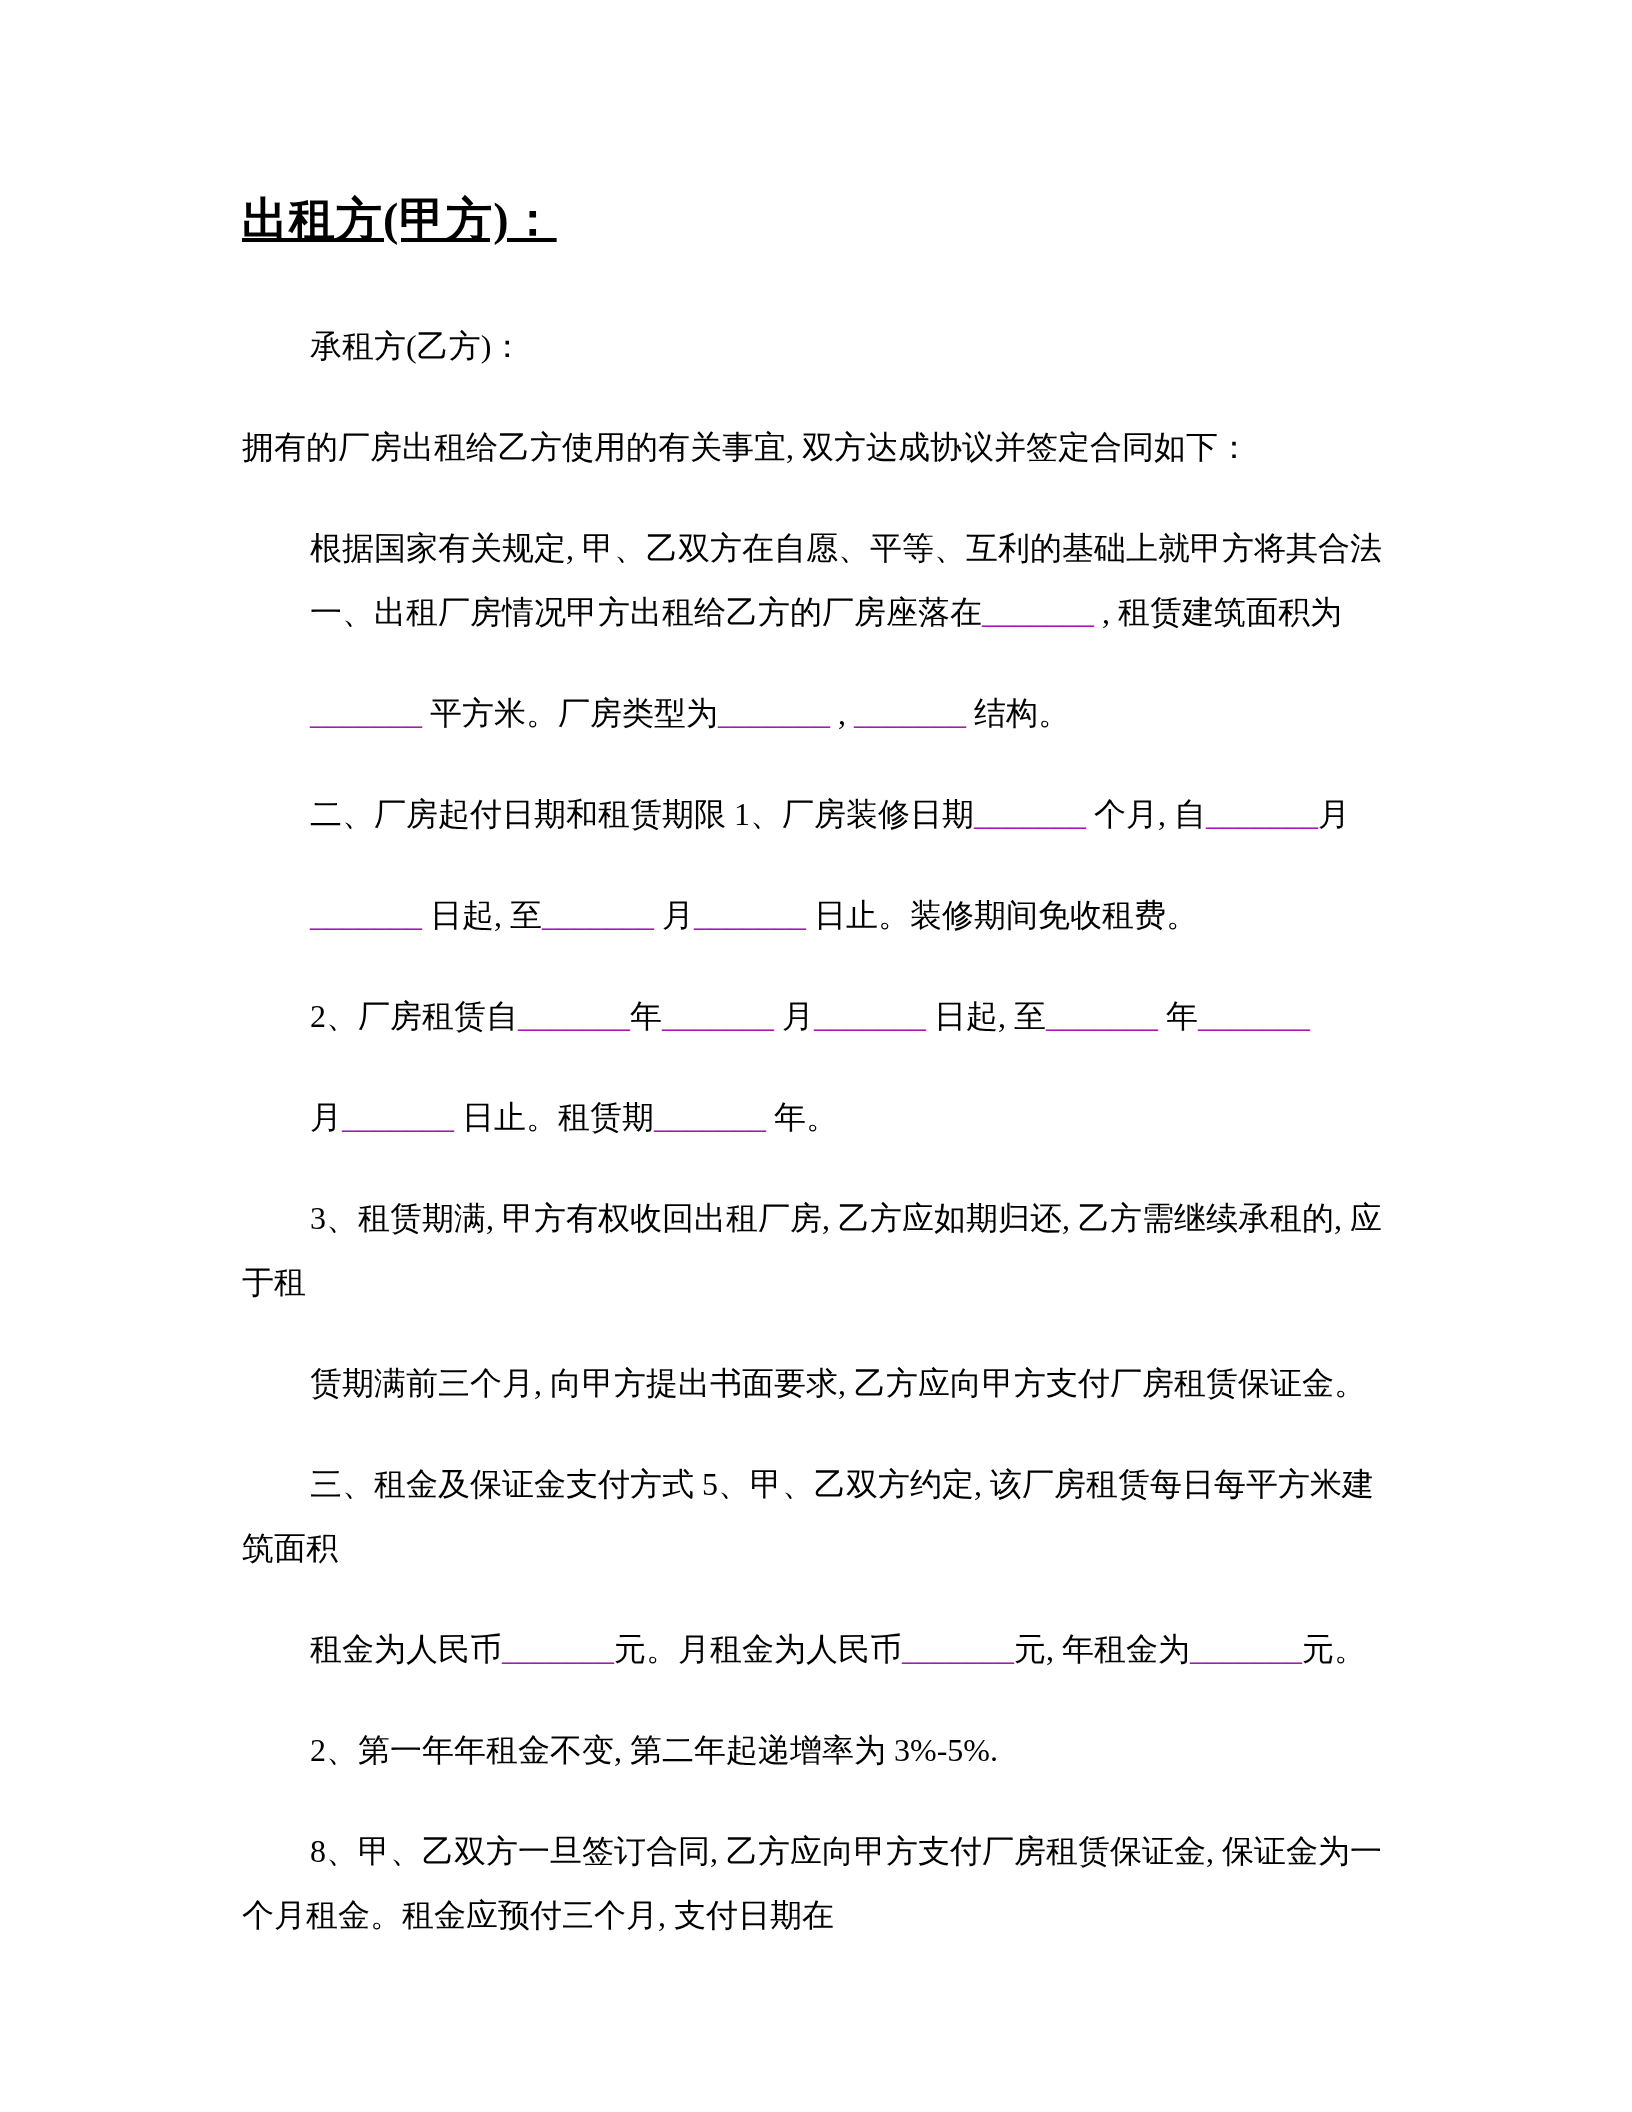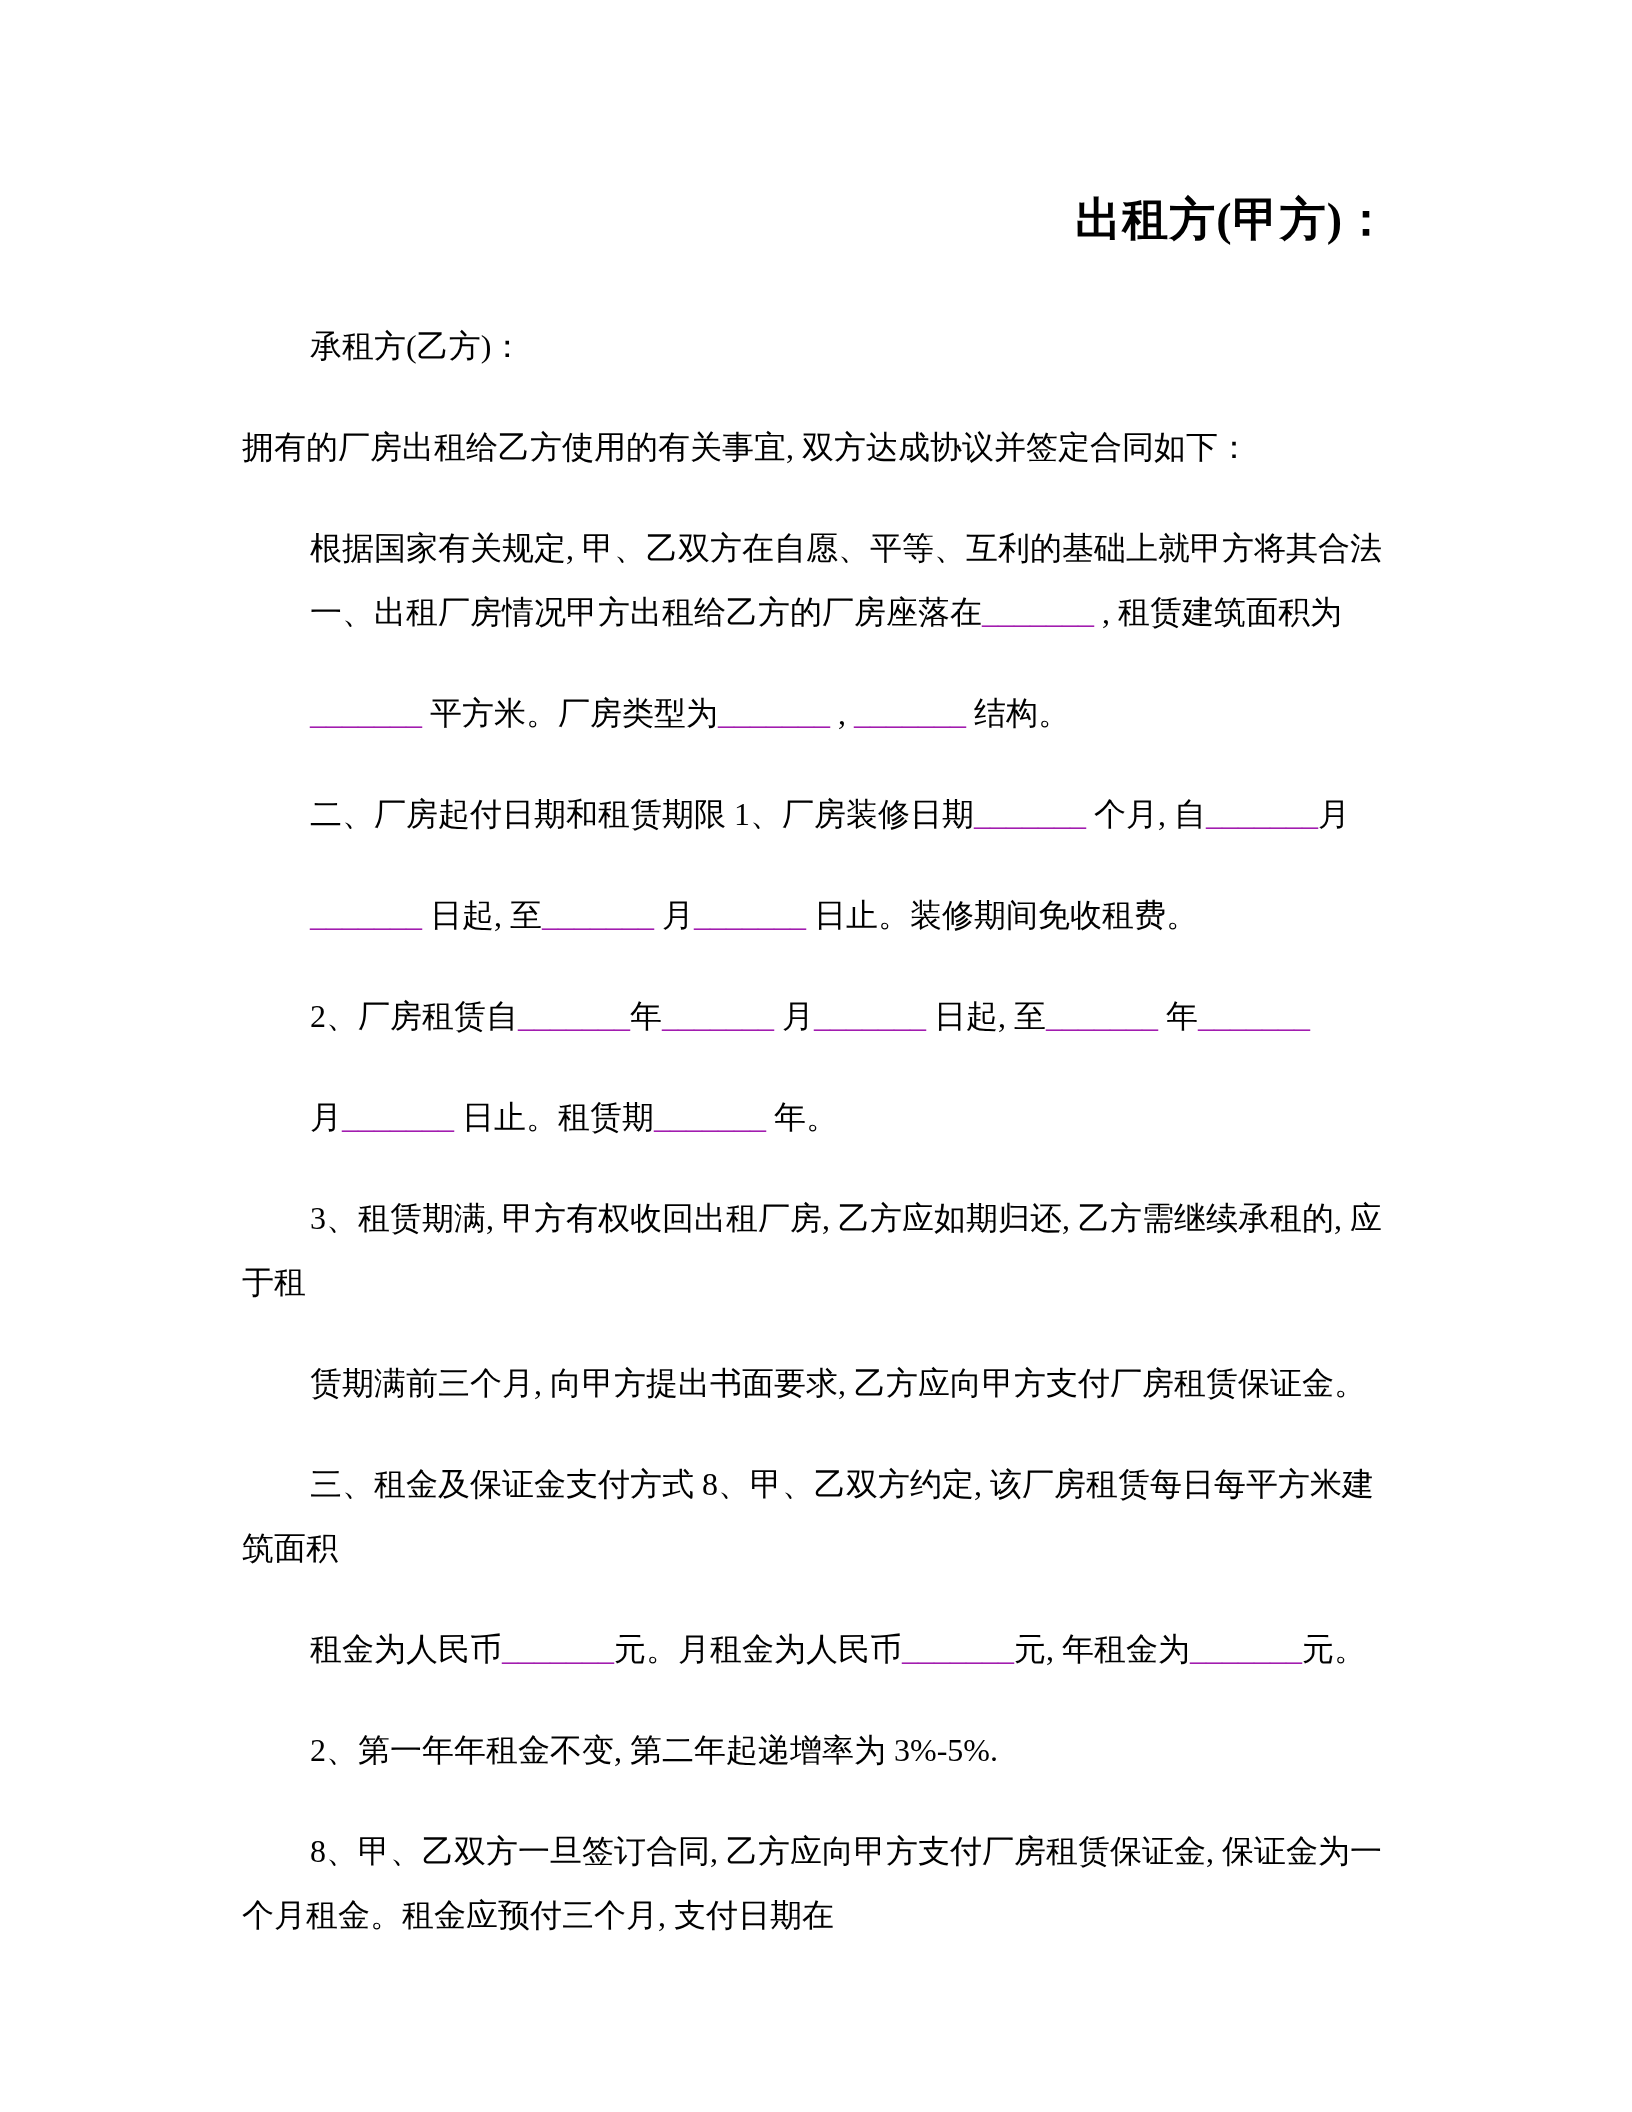--- a/index.html
+++ b/index.html
@@ -17,24 +17,25 @@
   .page {
     box-sizing: border-box;
     width: 1632px;
     height: 2112px;
     padding: 185px 242px 0 242px;
   }
   .title {
     font-size: 46px;
     font-weight: 700;
     line-height: 70px;
-    text-align: right;
+    text-align: left;
     margin: 0 0 59px 0;
     letter-spacing: 1px;
     white-space: nowrap;
+    text-decoration: underline;
   }
   .line {
     font-size: 32px;
     line-height: 64px;
     margin: 0 0 37px 0;
     white-space: nowrap;
   }
   .line.indent { padding-left: 68px; }
   .line.wrap { margin-bottom: 0; }
   .blank {
@@ -54,19 +55,19 @@
   <p class="line indent wrap">根据国家有关规定, 甲、乙双方在自愿、平等、互利的基础上就甲方将其合法</p>
   <p class="line indent">一、出租厂房情况甲方出租给乙方的厂房座落在<span class="blank">_______</span> , 租赁建筑面积为</p>
   <p class="line indent"><span class="blank">_______</span> 平方米。厂房类型为<span class="blank">_______</span> , <span class="blank">_______</span> 结构。</p>
   <p class="line indent">二、厂房起付日期和租赁期限 1、厂房装修日期<span class="blank">_______</span> 个月, 自<span class="blank">_______</span>月</p>
   <p class="line indent"><span class="blank">_______</span> 日起, 至<span class="blank">_______</span> 月<span class="blank">_______</span> 日止。装修期间免收租费。</p>
   <p class="line indent">2、厂房租赁自<span class="blank">_______</span>年<span class="blank">_______</span> 月<span class="blank">_______</span> 日起, 至<span class="blank">_______</span> 年<span class="blank">_______</span></p>
   <p class="line indent">月<span class="blank">_______</span> 日止。租赁期<span class="blank">_______</span> 年。</p>
   <p class="line indent wrap">3、租赁期满, 甲方有权收回出租厂房, 乙方应如期归还, 乙方需继续承租的, 应</p>
   <p class="line">于租</p>
   <p class="line indent">赁期满前三个月, 向甲方提出书面要求, 乙方应向甲方支付厂房租赁保证金。</p>
-  <p class="line indent wrap">三、租金及保证金支付方式 8、甲、乙双方约定, 该厂房租赁每日每平方米建</p>
+  <p class="line indent wrap">三、租金及保证金支付方式 5、甲、乙双方约定, 该厂房租赁每日每平方米建</p>
   <p class="line">筑面积</p>
   <p class="line indent">租金为人民币<span class="blank">_______</span>元。月租金为人民币<span class="blank">_______</span>元, 年租金为<span class="blank">_______</span>元。</p>
   <p class="line indent">2、第一年年租金不变, 第二年起递增率为 3%-5%.</p>
   <p class="line indent wrap">8、甲、乙双方一旦签订合同, 乙方应向甲方支付厂房租赁保证金, 保证金为一</p>
   <p class="line">个月租金。租金应预付三个月, 支付日期在</p>
 </main>
 
 </body></html>

